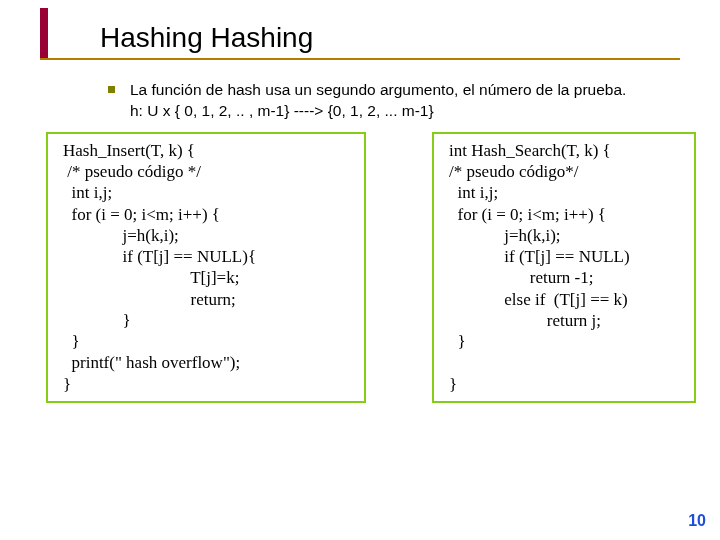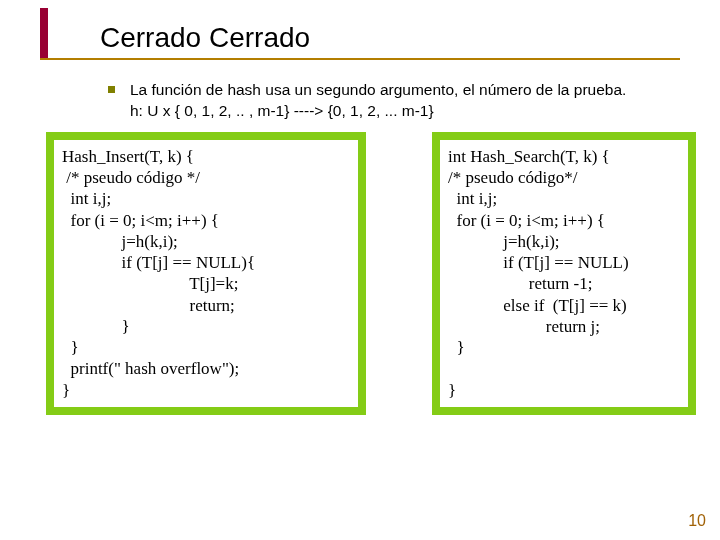--- a/index.html
+++ b/index.html
@@ -52,43 +52,44 @@
       width: 7px;
       height: 7px;
       background: #808000;
     }
     .code-row {
       display: flex;
       gap: 26px;
       margin: 10px 40px 0 46px;
     }
     .code-box {
-      border: 8px solid #84cc16;
-      padding: 6px 8px 6px 8px;
+      border: 2px solid #84cc16;
+      padding: 6px 8px 6px 15px;
       font-family: "Times New Roman", Times, serif;
       font-size: 17px;
       line-height: 1.25;
       color: #000;
       white-space: pre;
     }
     .code-box.left { flex: 0 0 320px; }
     .code-box.right { flex: 0 0 264px; margin-left: 40px; }
     .slide-num {
       position: absolute;
       right: 14px;
       bottom: 10px;
       font-size: 16px;
-      color: #a16207;
+      color: #1d4ed8;
+      font-weight: bold;
     }
   </style>
 </head>
 <body>
 
 <div class="title-bar">
-  <h1>Cerrado Cerrado</h1>
+  <h1>Hashing Hashing</h1>
 </div>
 
 <div class="bullet-block">
   <span class="sq"></span>
   <div>La función de hash usa un segundo argumento, el número de la prueba.</div>
   <div>h: U x { 0, 1, 2, .. , m-1} ----&gt; {0, 1, 2, ... m-1}</div>
 </div>
 
 <div class="code-row">
   <div class="code-box left">Hash_Insert(T, k) {

